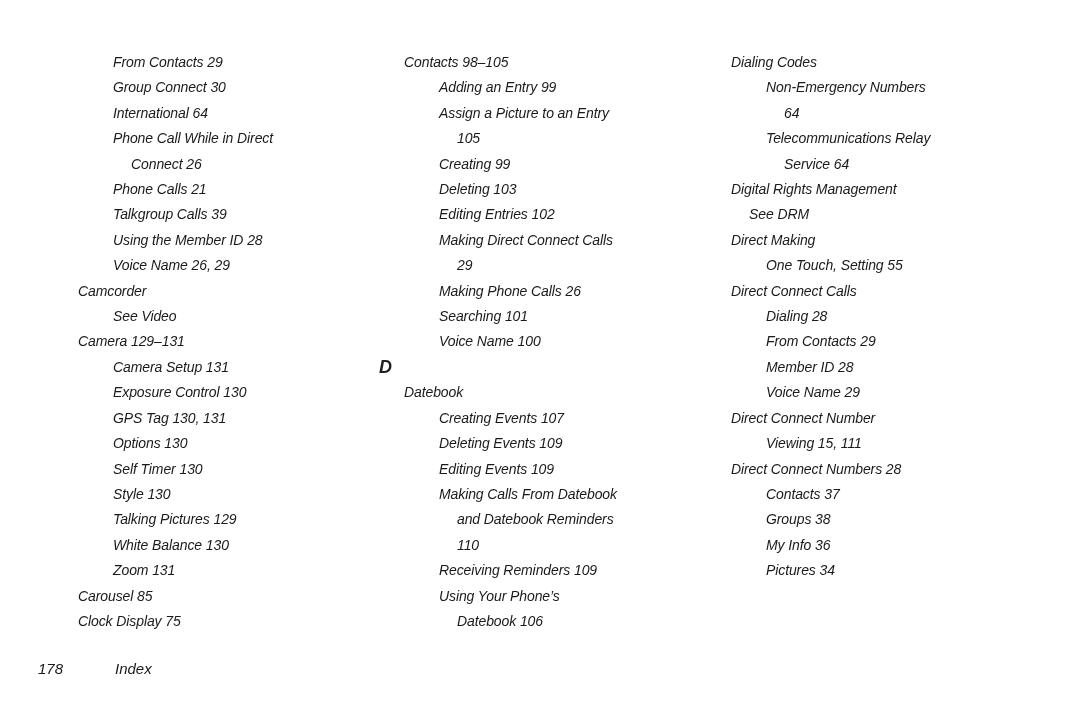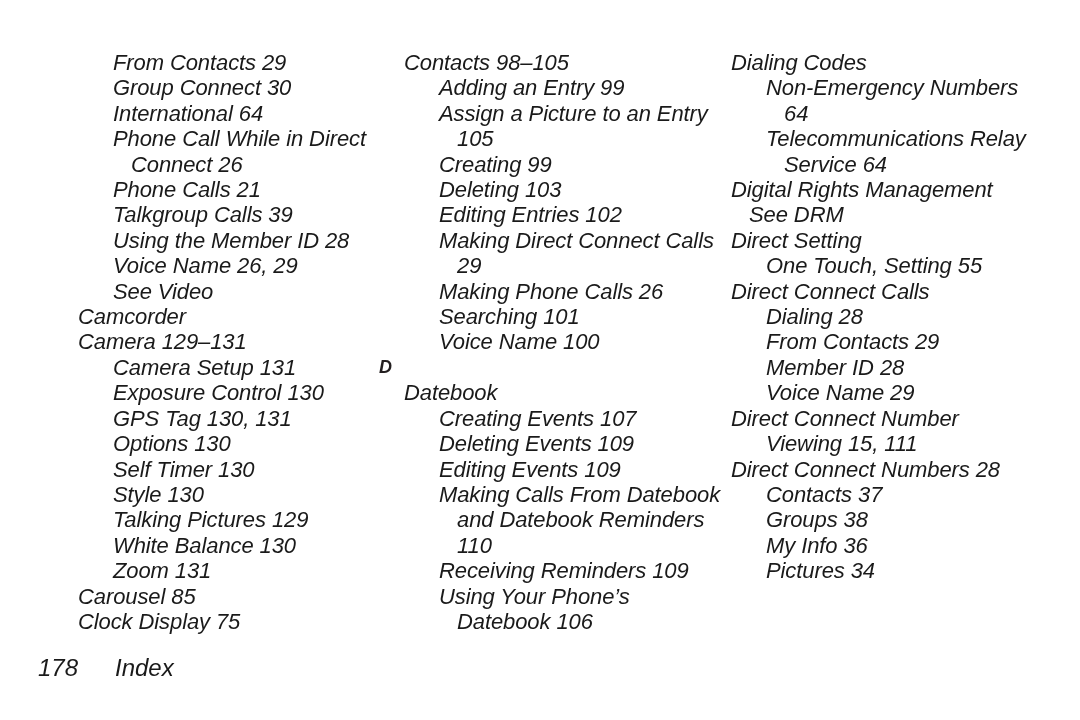--- a/index.html
+++ b/index.html
@@ -37,21 +37,21 @@
     position: absolute;
     top: 0;
     width: 330px;
   }
   .column.col-1 { left: 78px; }
   .column.col-2 { left: 404px; }
   .column.col-3 { left: 731px; }
 
   .entry {
     font-style: italic;
-    font-size: 22px;
+    font-size: 14px;
     line-height: 25.4px;
     letter-spacing: -0.1px;
     white-space: pre-wrap;
     color: #1a1a1a;
   }
 
   
   .entry.lvl-0 { margin-left: 0px; }
   .entry.lvl-1 { margin-left: 35px; }
 
@@ -74,21 +74,21 @@
 
   
   .footer {
     position: absolute;
     left: 38px;
     top: 655px;
     height: 26px;
     display: flex;
     align-items: center;
     font-style: italic;
-    font-size: 24px;
+    font-size: 15px;
     color: #1a1a1a;
   }
   .footer .folio {
     display: inline-block;
     width: 77px;
   }
   .footer .label {
     display: inline-block;
   }
 </style>
@@ -100,22 +100,22 @@
   <div class="columns">
     <div class="column col-1">
         <div class="entry lvl-1"><span>From Contacts 29</span></div>
         <div class="entry lvl-1"><span>Group Connect 30</span></div>
         <div class="entry lvl-1"><span>International 64</span></div>
         <div class="entry lvl-1"><span>Phone Call While in Direct</span><span class="cont">Connect 26</span></div>
         <div class="entry lvl-1"><span>Phone Calls 21</span></div>
         <div class="entry lvl-1"><span>Talkgroup Calls 39</span></div>
         <div class="entry lvl-1"><span>Using the Member ID 28</span></div>
         <div class="entry lvl-1"><span>Voice Name 26, 29</span></div>
+        <div class="entry lvl-0"><span>Camcorder</span></div>
         <div class="entry lvl-1"><span>See Video</span></div>
-        <div class="entry lvl-0"><span>Camcorder</span></div>
         <div class="entry lvl-0"><span>Camera 129–131</span></div>
         <div class="entry lvl-1"><span>Camera Setup 131</span></div>
         <div class="entry lvl-1"><span>Exposure Control 130</span></div>
         <div class="entry lvl-1"><span>GPS Tag 130, 131</span></div>
         <div class="entry lvl-1"><span>Options 130</span></div>
         <div class="entry lvl-1"><span>Self Timer 130</span></div>
         <div class="entry lvl-1"><span>Style 130</span></div>
         <div class="entry lvl-1"><span>Talking Pictures 129</span></div>
         <div class="entry lvl-1"><span>White Balance 130</span></div>
         <div class="entry lvl-1"><span>Zoom 131</span></div>
@@ -140,21 +140,21 @@
         <div class="entry lvl-1"><span>Editing Events 109</span></div>
         <div class="entry lvl-1"><span>Making Calls From Datebook</span><span class="cont">and Datebook Reminders</span><span class="cont">110</span></div>
         <div class="entry lvl-1"><span>Receiving Reminders 109</span></div>
         <div class="entry lvl-1"><span>Using Your Phone’s</span><span class="cont">Datebook 106</span></div>
       </div>
     <div class="column col-3">
         <div class="entry lvl-0"><span>Dialing Codes</span></div>
         <div class="entry lvl-1"><span>Non-Emergency Numbers</span><span class="cont">64</span></div>
         <div class="entry lvl-1"><span>Telecommunications Relay</span><span class="cont">Service 64</span></div>
         <div class="entry lvl-0"><span>Digital Rights Management</span><span class="cont">See DRM</span></div>
-        <div class="entry lvl-0"><span>Direct Setting</span></div>
+        <div class="entry lvl-0"><span>Direct Making</span></div>
         <div class="entry lvl-1"><span>One Touch, Setting 55</span></div>
         <div class="entry lvl-0"><span>Direct Connect Calls</span></div>
         <div class="entry lvl-1"><span>Dialing 28</span></div>
         <div class="entry lvl-1"><span>From Contacts 29</span></div>
         <div class="entry lvl-1"><span>Member ID 28</span></div>
         <div class="entry lvl-1"><span>Voice Name 29</span></div>
         <div class="entry lvl-0"><span>Direct Connect Number</span></div>
         <div class="entry lvl-1"><span>Viewing 15, 111</span></div>
         <div class="entry lvl-0"><span>Direct Connect Numbers 28</span></div>
         <div class="entry lvl-1"><span>Contacts 37</span></div>

